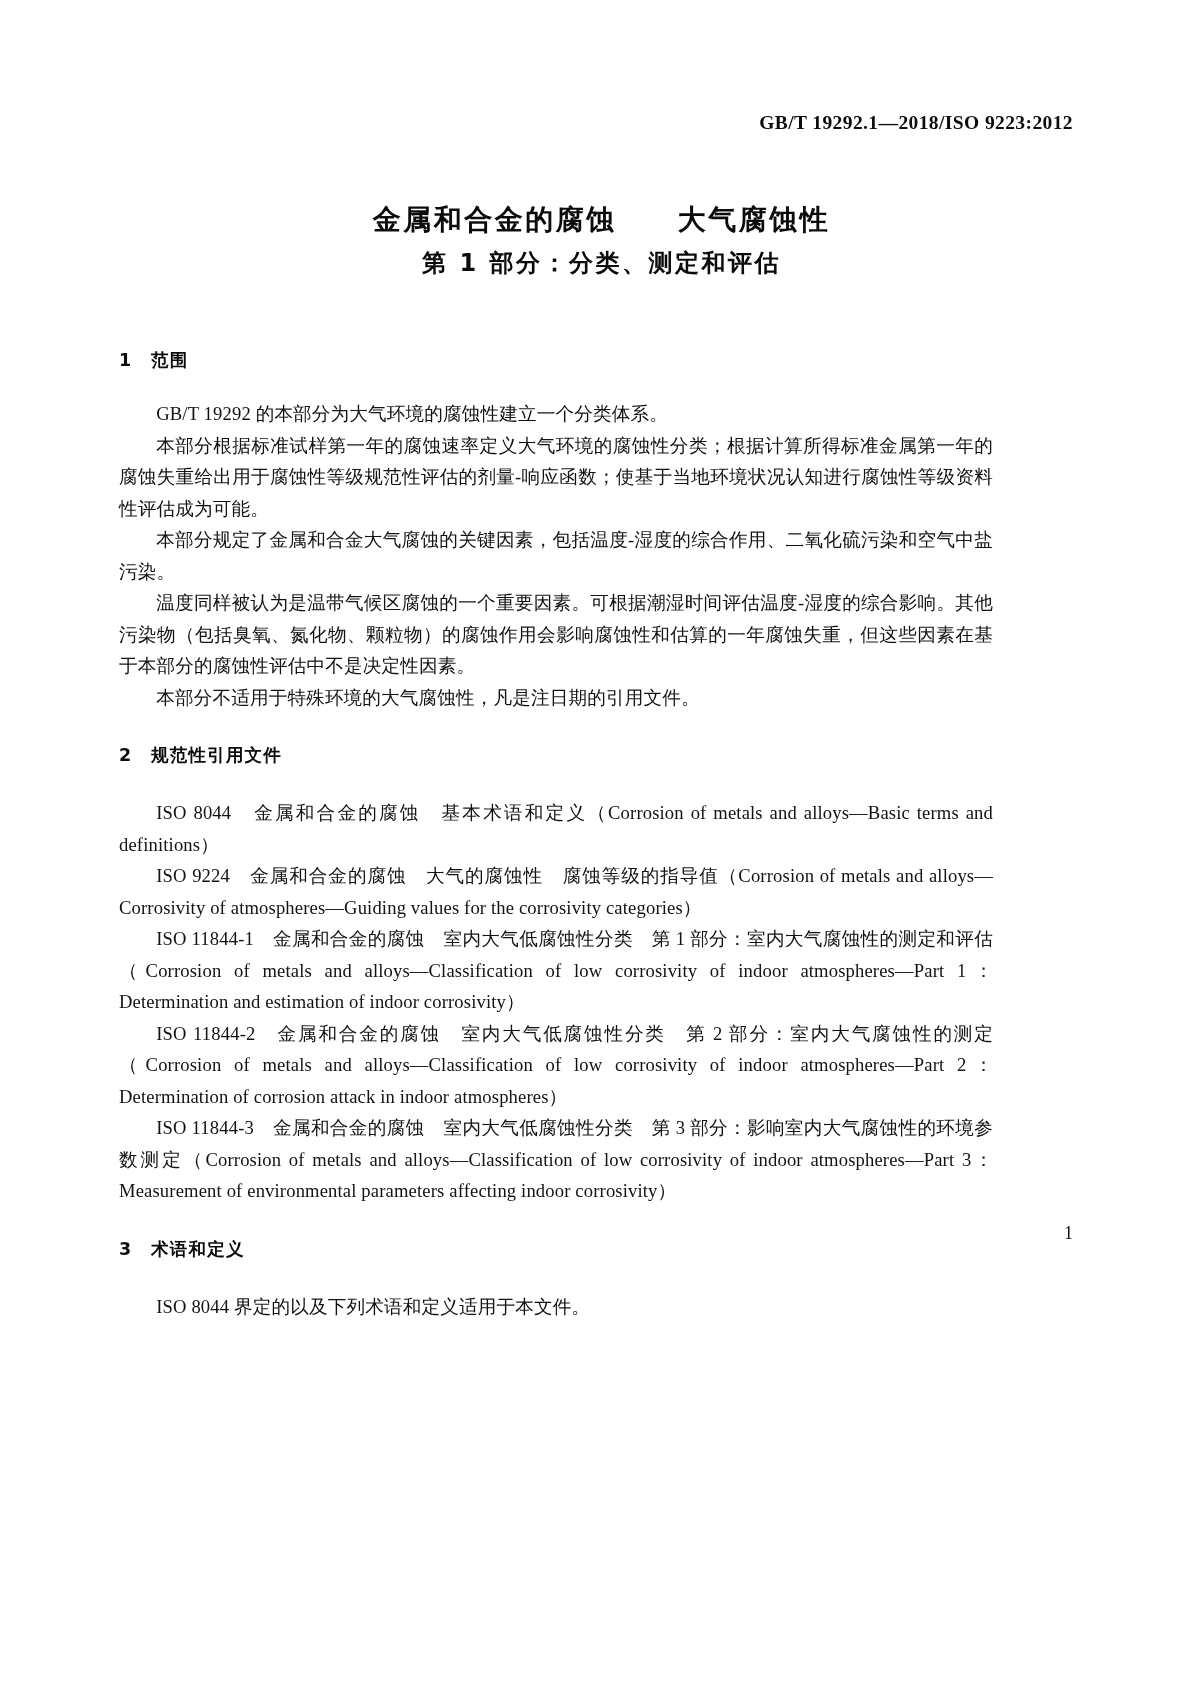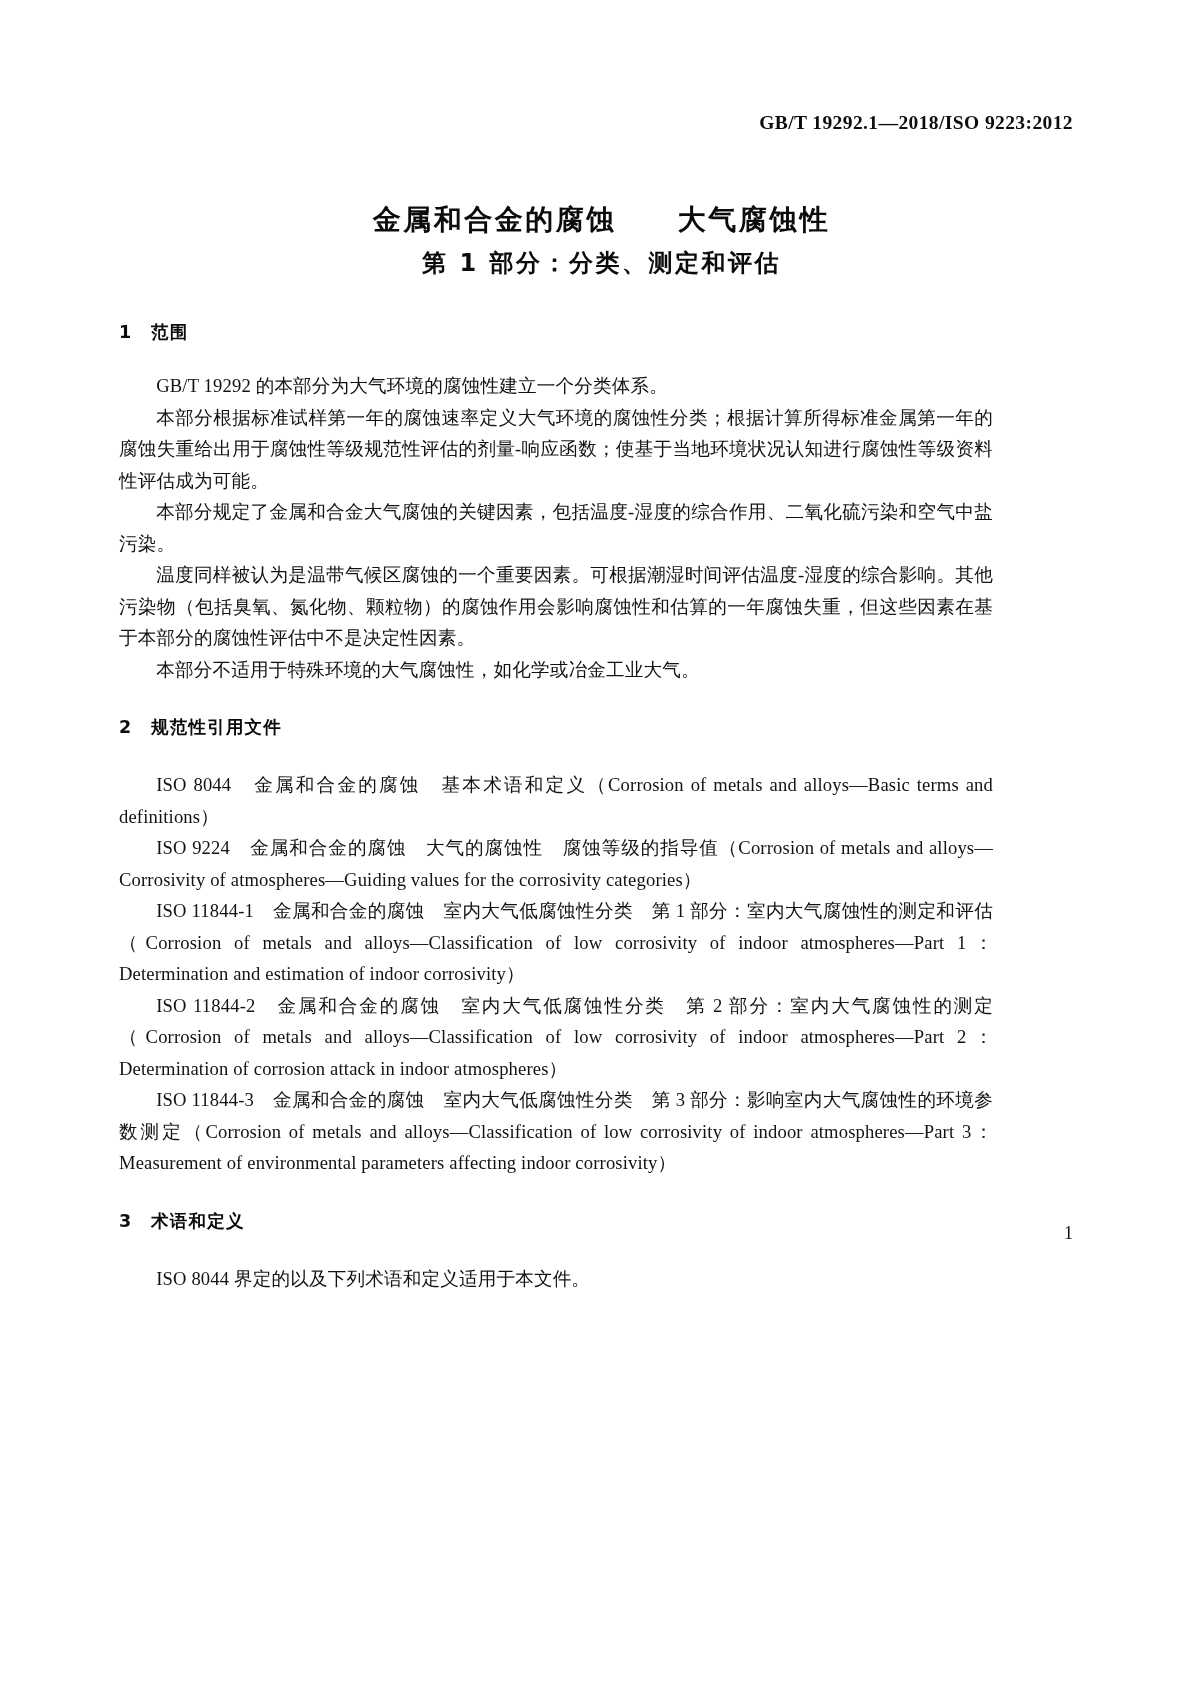--- a/index.html
+++ b/index.html
@@ -56,21 +56,21 @@
     letter-spacing: 2.5px;
     color: #0b0b0b;
     line-height: 1.42;
     margin-top: 6px;
     white-space: pre;
   }
 
   
   .body-col {
     position: absolute;
-    top: 320px;
+    top: 348px;
     left: 119px;
     width: 874px;
   }
 
   .section-heading {
     font-family: "DejaVu Sans", "Liberation Sans", sans-serif;
     font-size: 17.5px;
     font-weight: bold;
     letter-spacing: 1.2px;
     color: #0b0b0b;
@@ -116,21 +116,21 @@
 
   <div class="body-col">
 
     <div class="section-heading">1　范围</div>
     <div class="block-gap"></div>
 
     <p class="para indent">GB/T 19292 的本部分为大气环境的腐蚀性建立一个分类体系。</p>
     <p class="para indent">本部分根据标准试样第一年的腐蚀速率定义大气环境的腐蚀性分类；根据计算所得标准金属第一年的腐蚀失重给出用于腐蚀性等级规范性评估的剂量-响应函数；使基于当地环境状况认知进行腐蚀性等级资料性评估成为可能。</p>
     <p class="para indent">本部分规定了金属和合金大气腐蚀的关键因素，包括温度-湿度的综合作用、二氧化硫污染和空气中盐污染。</p>
     <p class="para indent">温度同样被认为是温带气候区腐蚀的一个重要因素。可根据潮湿时间评估温度-湿度的综合影响。其他污染物（包括臭氧、氮化物、颗粒物）的腐蚀作用会影响腐蚀性和估算的一年腐蚀失重，但这些因素在基于本部分的腐蚀性评估中不是决定性因素。</p>
-    <p class="para indent">本部分不适用于特殊环境的大气腐蚀性，如化学或冶金工业大气。</p>
+    <p class="para indent">本部分不适用于特殊环境的大气腐蚀性，凡是注日期的引用文件。</p>
 
     <div class="block-gap" style="height:30px"></div>
     <div class="section-heading">2　规范性引用文件</div>
     <div class="block-gap" style="height:30px"></div>
 
     <p class="para hang">ISO 8044　金属和合金的腐蚀　基本术语和定义（Corrosion of metals and alloys—Basic terms and definitions）</p>
     <p class="para hang">ISO 9224　金属和合金的腐蚀　大气的腐蚀性　腐蚀等级的指导值（Corrosion of metals and alloys—Corrosivity of atmospheres—Guiding values for the corrosivity categories）</p>
     <p class="para hang">ISO 11844-1　金属和合金的腐蚀　室内大气低腐蚀性分类　第 1 部分：室内大气腐蚀性的测定和评估（Corrosion of metals and alloys—Classification of low corrosivity of indoor atmospheres—Part 1：Determination and estimation of indoor corrosivity）</p>
     <p class="para hang">ISO 11844-2　金属和合金的腐蚀　室内大气低腐蚀性分类　第 2 部分：室内大气腐蚀性的测定（Corrosion of metals and alloys—Classification of low corrosivity of indoor atmospheres—Part 2：Determination of corrosion attack in indoor atmospheres）</p>
     <p class="para hang">ISO 11844-3　金属和合金的腐蚀　室内大气低腐蚀性分类　第 3 部分：影响室内大气腐蚀性的环境参数测定（Corrosion of metals and alloys—Classification of low corrosivity of indoor atmospheres—Part 3：Measurement of environmental parameters affecting indoor corrosivity）</p>

